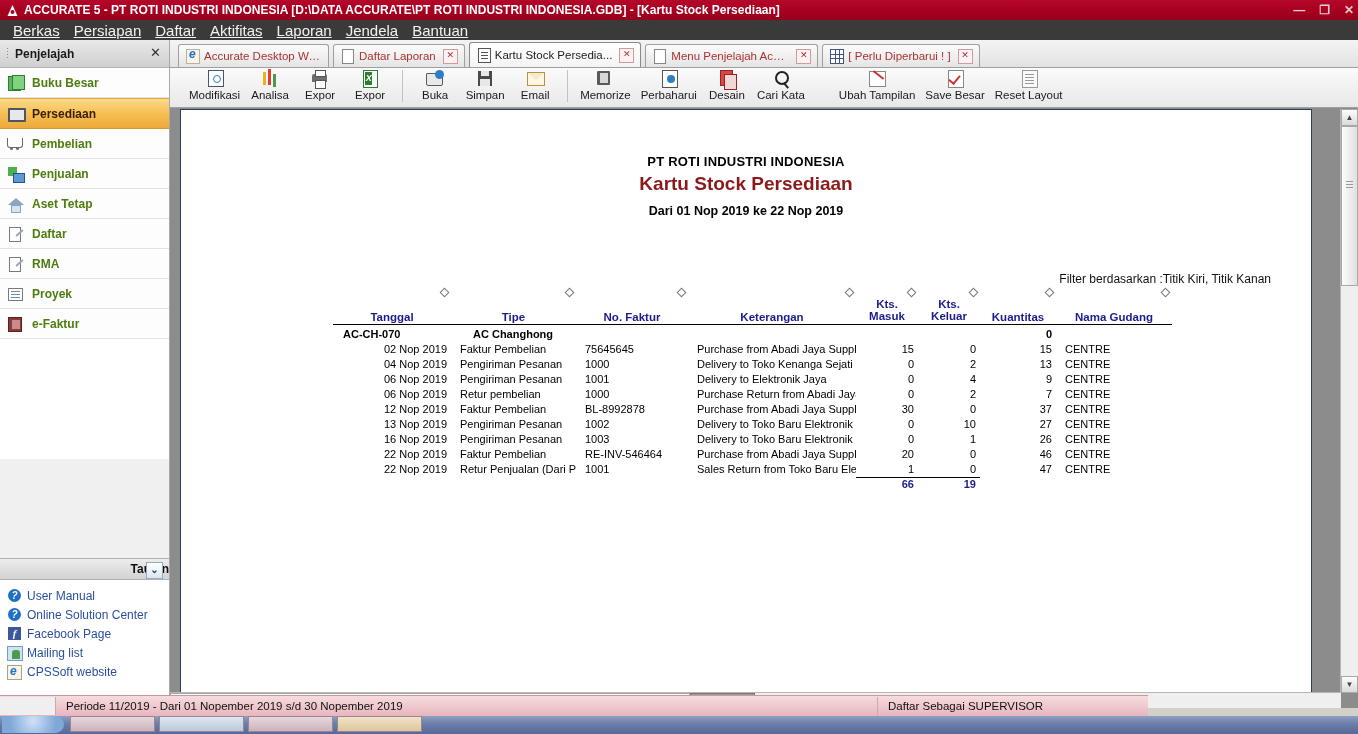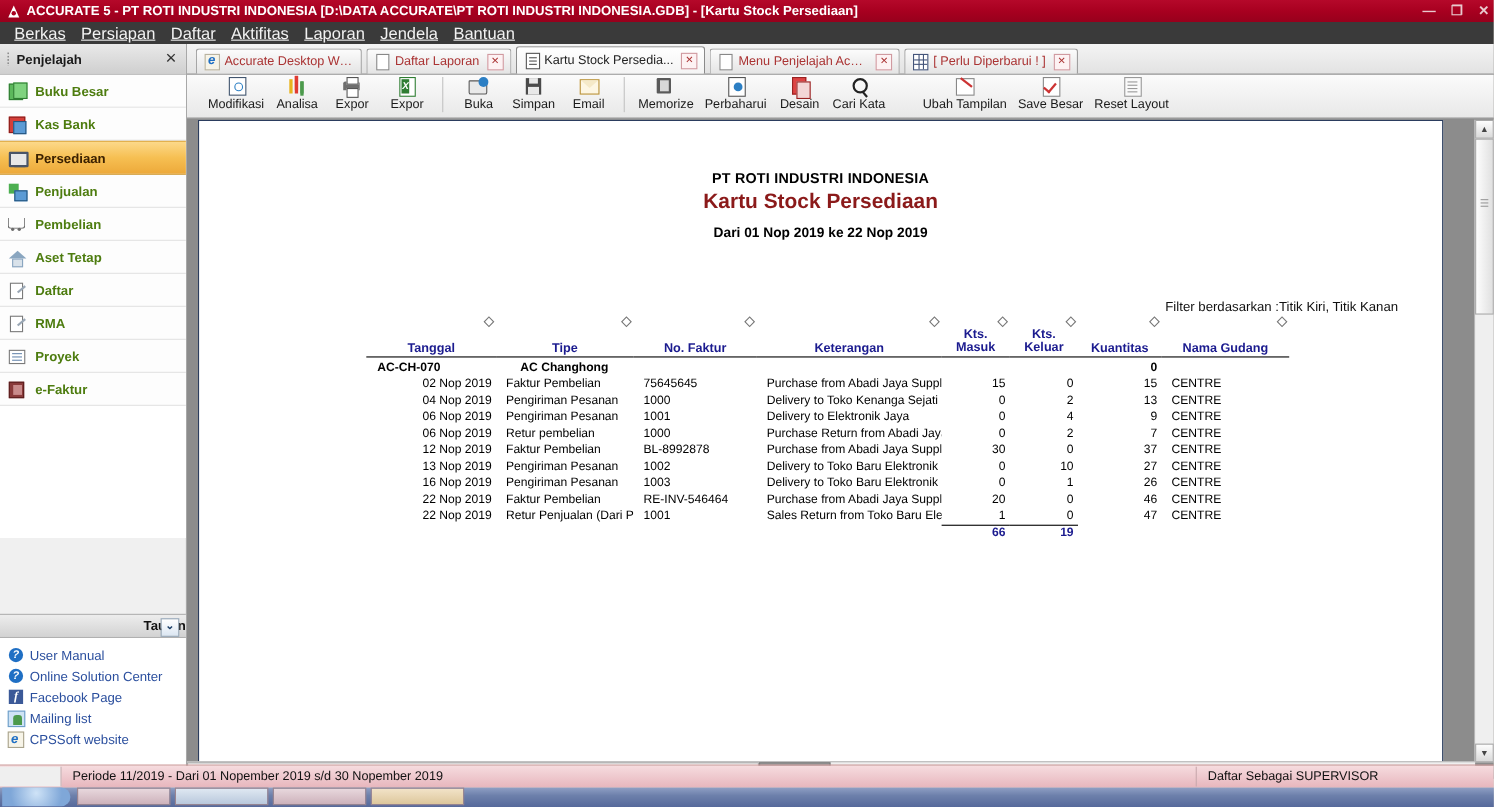--- a/index.html
+++ b/index.html
@@ -302,21 +302,21 @@
   }
   .hs-thumb {
     position: absolute; left: 0; top: 0; width: 520px; height: 13px;
     background: linear-gradient(to bottom,#fdfdfd,#dcdcdc);
     border: 1px solid #a8a8a8; box-sizing: border-box;
   }
   .hs-blue { position: absolute; left: 520px; top: 0; width: 65px; height: 13px; background:#9a9a9a; border:1px solid #7a7a7a; box-sizing:border-box;}
 
   
   .statusbar {
-    position: absolute; left: 0; bottom: 18px; width: 1358px; height: 20px;
+    position: absolute; left: 0; bottom: 18px; width: 1148px; height: 20px;
     background: linear-gradient(to bottom,#f6dcdf,#e7b6bd);
     border-top: 1px solid #c99;
     display: flex; align-items: center;
     font-size: 11.5px; color: #111;
   }
   .sb-left { width: 55px; height: 18px; background:#efefef; border-right:1px solid #c9a9ad; }
   .sb-mid { padding-left: 10px; flex: 1; }
   .sb-right { width: 260px; }
   .sb-sep { width: 1px; height: 18px; background: #c9a9ad; }
 
@@ -376,43 +376,37 @@
       <span>Penjelajah</span>
       <span class="lp-close">✕</span>
     </div>
     <div class="lp-list">
       <div class="lp-item">
         <span class="ico">
             <i class="ic-book"></i>
           </span>
         <span>Buku Besar</span>
       </div>
-      <div class="lp-item">
-        <span class="ico">
-            <i class="ic-bank"></i>
-          </span>
-        <span>Kas Bank</span>
-      </div>
       <div class="lp-item sel">
         <span class="ico">
             <i class="ic-monitor"></i>
           </span>
         <span>Persediaan</span>
       </div>
       <div class="lp-item">
         <span class="ico">
-            <i class="ic-sales"></i>
-          </span>
-        <span>Penjualan</span>
+            <i class="ic-cart"></i>
+          </span>
+        <span>Pembelian</span>
       </div>
       <div class="lp-item">
         <span class="ico">
-            <i class="ic-cart"></i>
-          </span>
-        <span>Pembelian</span>
+            <i class="ic-sales"></i>
+          </span>
+        <span>Penjualan</span>
       </div>
       <div class="lp-item">
         <span class="ico">
             <i class="ic-house"></i>
           </span>
         <span>Aset Tetap</span>
       </div>
       <div class="lp-item">
         <span class="ico">
             <i class="ic-page"></i>

